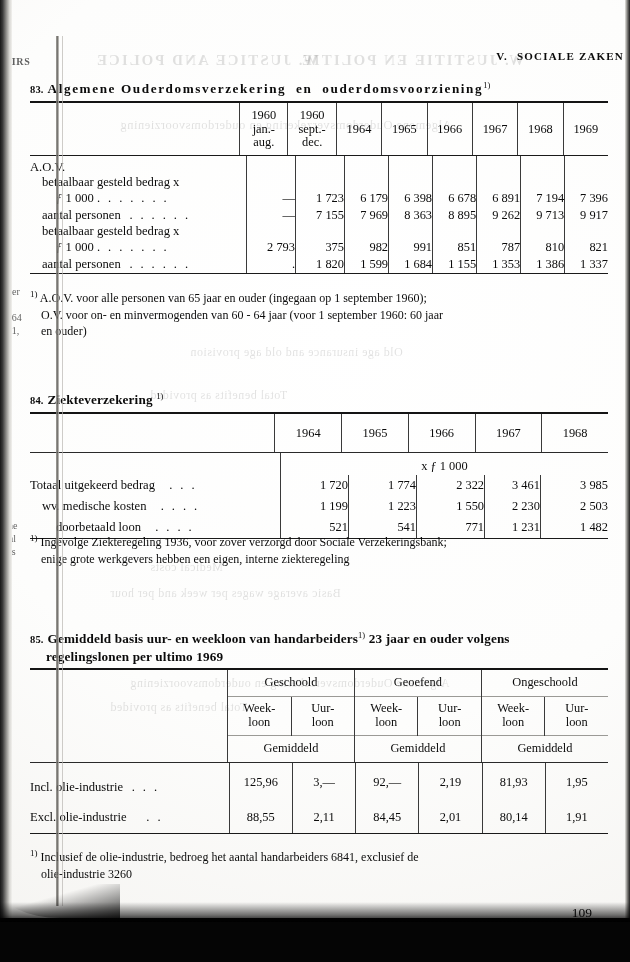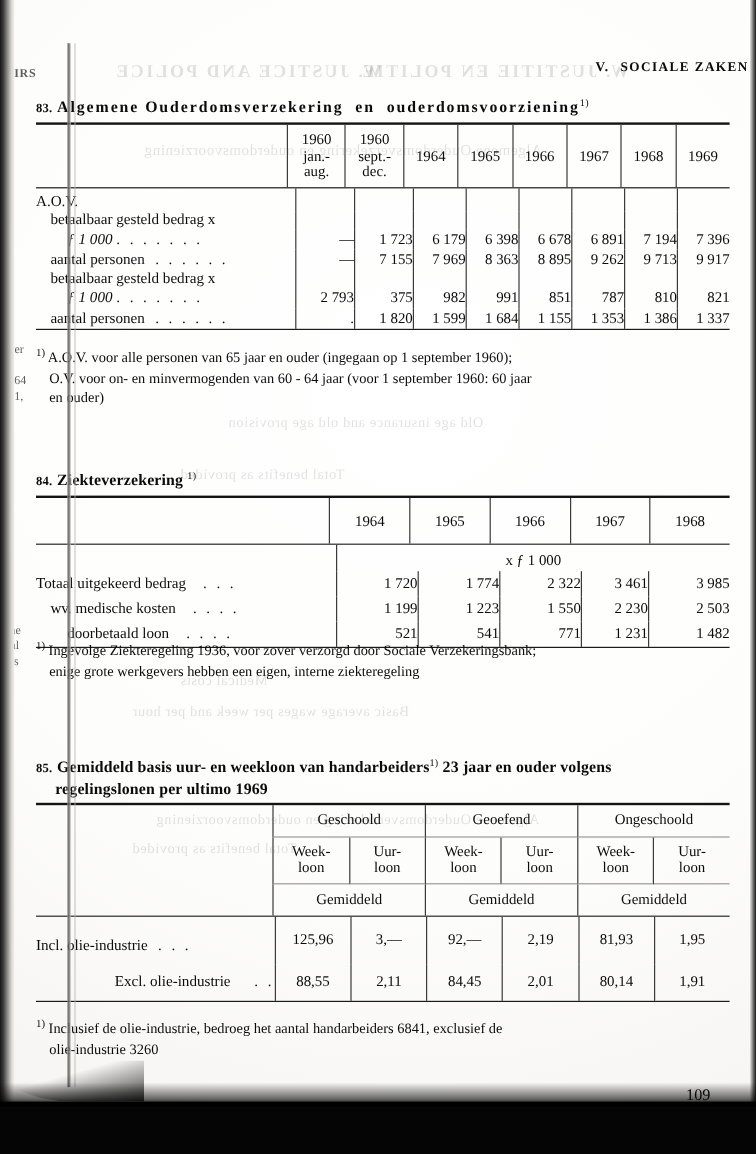--- a/index.html
+++ b/index.html
@@ -212,21 +212,21 @@
     font-size: 9px;
     vertical-align: super;
   }
   .footnote .body { display: inline; }
   .footnote .cont { display: block; padding-left: 11px; }
 
   .xf {
     text-align: center;
     font-size: 12.4px;
   }
-  .ital { font-family: "Liberation Serif", serif; font-style: italic; }
+  .ital { font-family: "Liberation Serif", serif; }
 
   .pageno {
     position: absolute;
     right: 38px;
     top: 905px;
     font-size: 13.5px;
   }
 
   
   #t83 .c-lab { width: 216px; }
@@ -548,21 +548,21 @@
               <span class="lead">&nbsp;</span><span class="lead">.   .   .</span>
             </td>
             <td class="num-cell vl" style="width:63px; text-align:center;">125,96</td>
             <td class="num-cell vl" style="width:63px; text-align:center;">3,—</td>
             <td class="num-cell vl" style="width:63px; text-align:center;">92,—</td>
             <td class="num-cell vl" style="width:63px; text-align:center;">2,19</td>
             <td class="num-cell vl" style="width:63px; text-align:center;">81,93</td>
             <td class="num-cell vl" style="width:63px; text-align:center;">1,95</td>
           </tr>
           <tr>
-            <td class="lab" style="height:30px;text-align:right;">
+            <td class="lab" style="height:30px;">
               <span>Excl. olie-industrie</span>
               <span class="lead">&nbsp;&nbsp; </span><span class="lead">.   .</span>
             </td>
             <td class="num-cell vl" style="text-align:center;">88,55</td>
             <td class="num-cell vl" style="text-align:center;">2,11</td>
             <td class="num-cell vl" style="text-align:center;">84,45</td>
             <td class="num-cell vl" style="text-align:center;">2,01</td>
             <td class="num-cell vl" style="text-align:center;">80,14</td>
             <td class="num-cell vl" style="text-align:center;">1,91</td>
           </tr>

